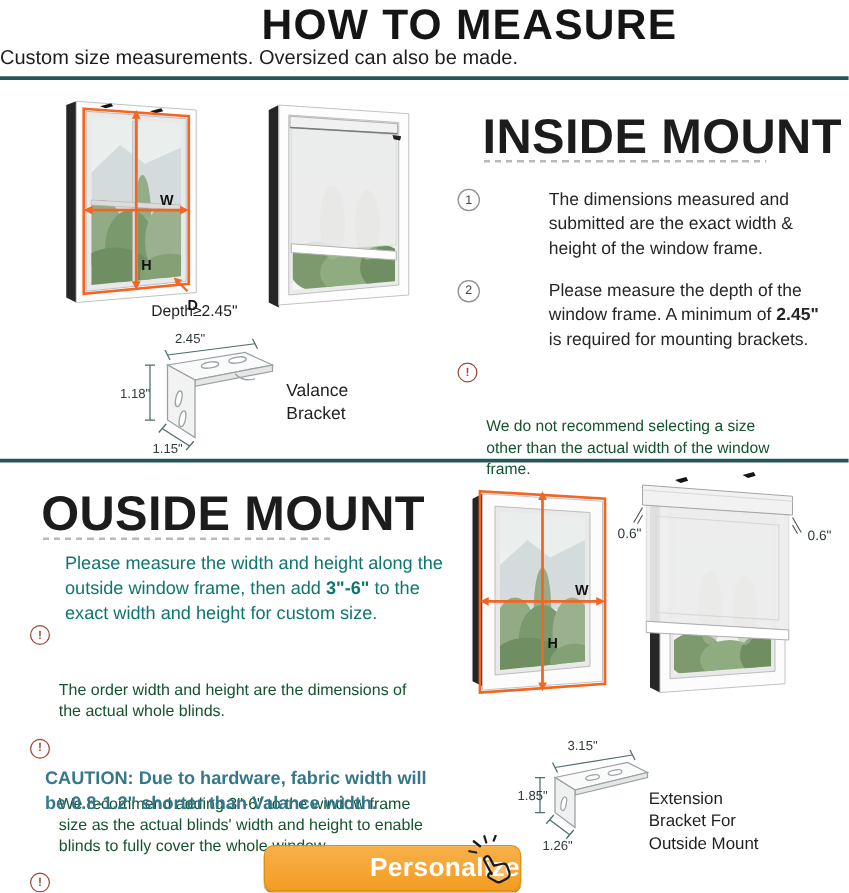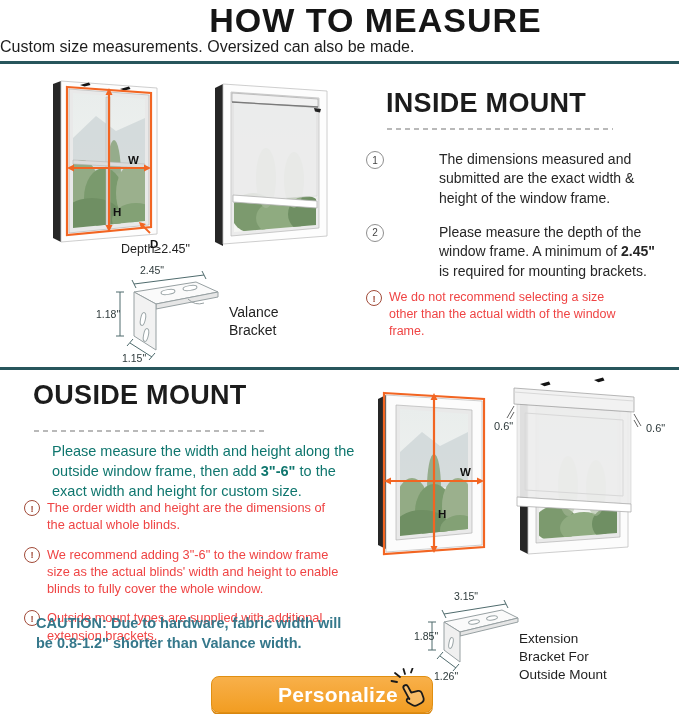--- a/index.html
+++ b/index.html
@@ -5,34 +5,34 @@
   html,body{margin:0;padding:0;background:#fff;}
   body{width:679px;height:714px;font-family:"Liberation Sans",sans-serif;color:#1f1f1f;position:relative;overflow:hidden;}
   .abs{position:absolute;}
   
   .page-title{top:0;left:0;width:679px;text-align:center;font-size:34px;font-weight:bold;letter-spacing:1px;color:#151515;line-height:40px;margin-left:36px;}
   .page-subtitle{top:38px;left:0;width:679px;font-size:16px;color:#1d1d1d;}
   .divider{left:0;width:679px;height:3px;background:#27565C;}
   .divider-1{top:61px;}
   .divider-2{top:367px;}
   
-  .sec-head{font-size:27px;font-weight:bold;color:#1c1c1c;letter-spacing:.3px;white-space:nowrap;}
+  .sec-head{font-size:39px;font-weight:bold;color:#1c1c1c;letter-spacing:.3px;white-space:nowrap;}
   .dashes{height:2px;background:repeating-linear-gradient(90deg,#b9b9b9 0 5px,transparent 5px 9px);}
   
   .list-item{display:flex;gap:7px;margin-bottom:15px;}
   .num-circle{flex:0 0 16px;width:16px;height:16px;border:1.2px solid #8f8f8f;border-radius:50%;font-size:10px;color:#444;display:flex;align-items:center;justify-content:center;margin-top:1px;}
   .item-text{font-size:14px;line-height:1.38;color:#262626;margin-left:48px;}
   .alert-row{display:flex;gap:7px;margin-bottom:12px;}
   .alert-circle{flex:0 0 14px;width:14px;height:14px;border:1.5px solid #A14A38;border-radius:50%;font-size:9.5px;font-weight:bold;color:#A14A38;display:flex;align-items:center;justify-content:center;margin-top:1px;}
-  .alert-text{font-size:12.8px;line-height:1.35;color:#ef4444;}
+  .alert-text{font-size:12.8px;line-height:1.35;color:#14532d;margin-top:44px;}
   .caution{font-size:14.5px;font-weight:bold;color:#35788B;line-height:1.4;}
   .fig-label{font-size:13.5px;color:#1f1f1f;line-height:1.32;}
   .depth-caption{font-size:12.5px;color:#1f1f1f;}
   
-  .personalize-btn{top:676px;left:211px;width:188px;height:35px;background:linear-gradient(#f8b04a,#f29d22);border:1px solid #e08f12;border-radius:8px;box-shadow:0 2px 0 #d9860f;display:flex;align-items:center;justify-content:center;padding-left:32px;cursor:pointer;}
+  .personalize-btn{top:676px;left:211px;width:188px;height:35px;background:linear-gradient(#f8b04a,#f29d22);border:1px solid #e08f12;border-radius:8px;box-shadow:0 2px 0 #d9860f;display:flex;align-items:center;justify-content:flex-end;padding-left:16px;cursor:pointer;}
   .personalize-btn span{font-size:21px;font-weight:bold;color:#ffffff;letter-spacing:.3px;}
   .hand-wrap{position:absolute;right:2px;top:-9px;width:40px;height:42px;}
   svg{display:block;}
   svg text{font-family:"Liberation Sans",sans-serif;}
   .dim{font-size:10.5px;fill:#2e3a3b;}
   .wh{font-size:11.5px;font-weight:bold;fill:#111;}
 </style>
 </head>
 <body>
 
@@ -152,21 +152,21 @@
   </div>
 </div>
 
 <div class="abs alert-row" style="left:366px;top:289px;width:268px">
   <div class="alert-circle">!</div>
   <div class="alert-text" style="font-size:12.5px">We do not recommend selecting a size other than the actual width of the window frame.</div>
 </div>
 
 <div class="abs divider divider-2"></div>
 
-<div class="abs sec-head" style="left:33px;top:380px">OUSIDE MOUNT</div>
+<div class="abs sec-head" style="left:33px;top:390px">OUSIDE MOUNT</div>
 <div class="abs dashes" style="left:34px;top:430px;width:230px"></div>
 
 <div class="abs" style="left:52px;top:441px;width:318px;font-size:14.5px;line-height:1.38;color:#0f766e"><span>Please measure the width and height along the outside window frame, then add </span><b>3"-6"</b><span> to the exact width and height for custom size.</span></div>
 
 <div class="abs" style="left:24px;top:499px;width:322px">
   <div class="alert-row">
     <div class="alert-circle">!</div>
     <div class="alert-text">The order width and height are the dimensions of the actual whole blinds.</div>
   </div>
   <div class="alert-row">

